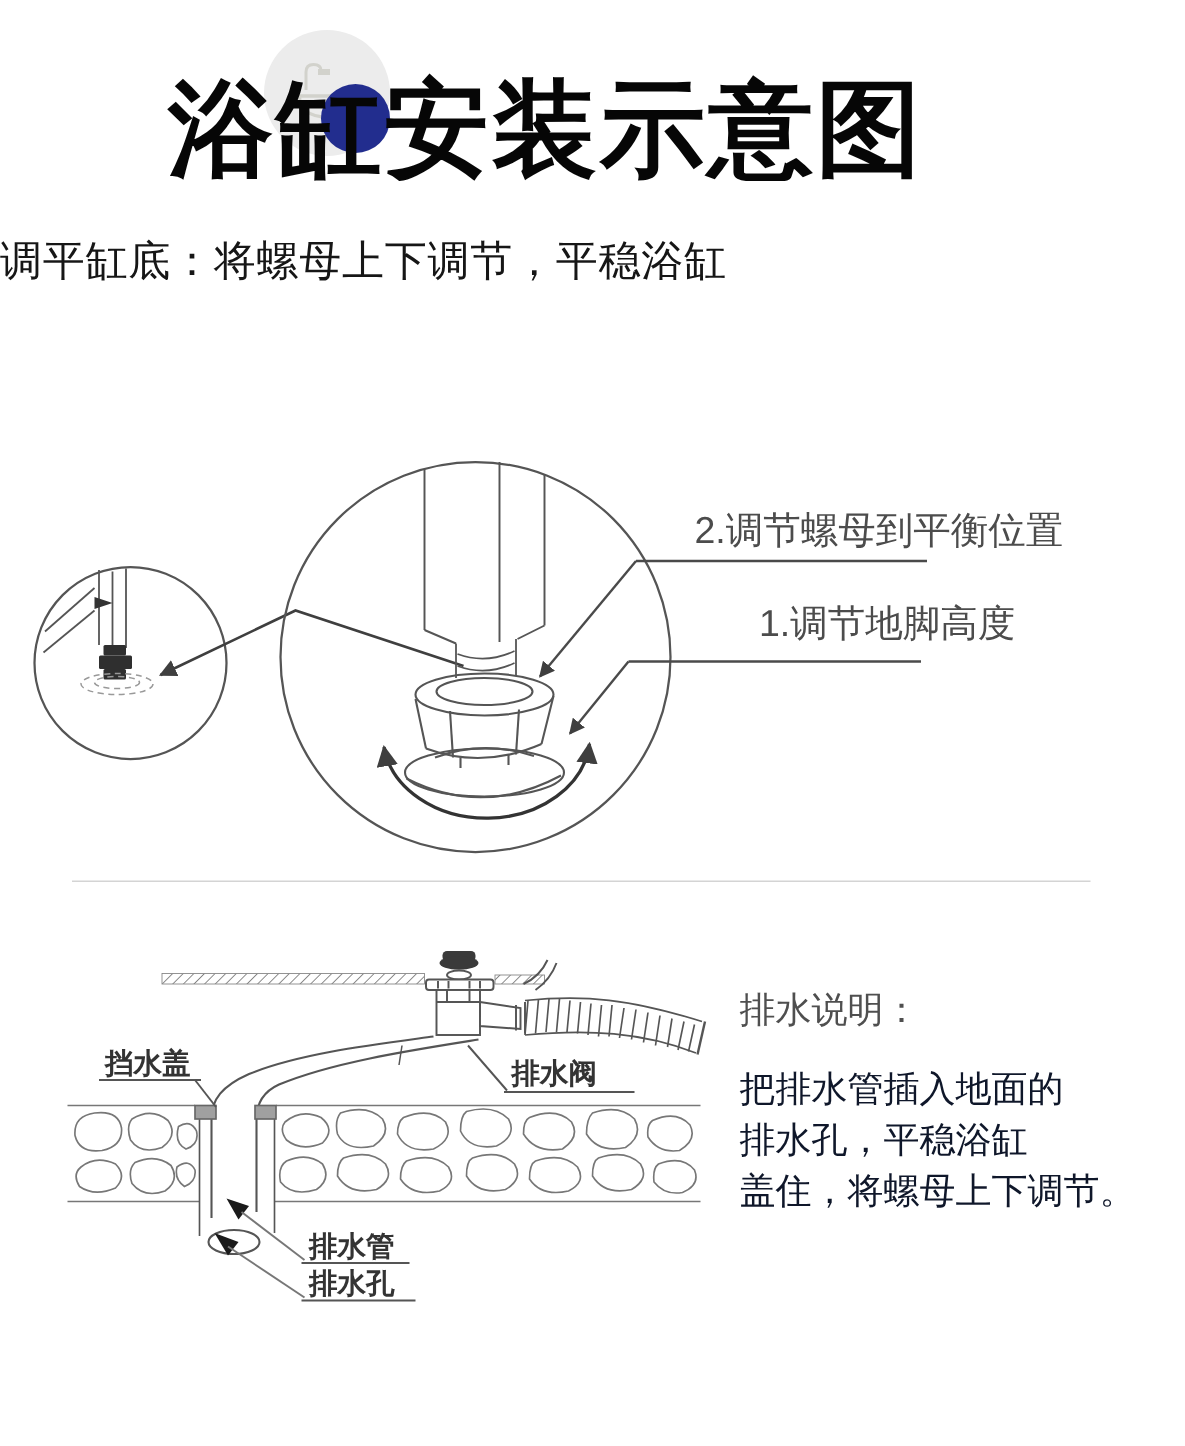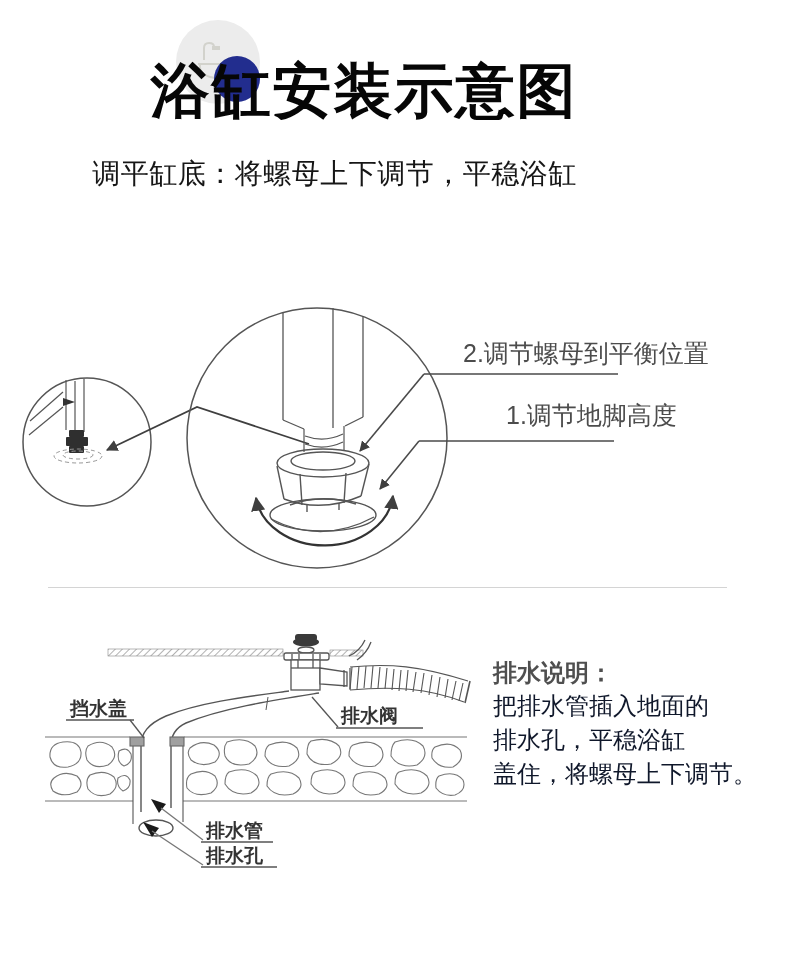--- a/index.html
+++ b/index.html
@@ -11,34 +11,34 @@
   
   #watermark{
     left:176px;top:20px;width:84px;height:84px;border-radius:50%;
     background:#ececec;display:flex;align-items:center;justify-content:center;
   }
   #accent-dot{
     left:214px;top:56px;width:46px;height:46px;border-radius:50%;
     background:#222d8e;
   }
   #page-title{
-    left:0;top:52px;width:728px;text-align:center;
-    font-size:59px;font-weight:900;color:#060606;letter-spacing:2px;
+    left:0;top:40px;width:728px;text-align:center;
+    font-size:70px;font-weight:900;color:#060606;letter-spacing:2px;
     white-space:nowrap;z-index:5;
   }
   #page-subtitle{
-    left:0;top:155px;width:669px;text-align:center;
+    left:0;top:155px;width:669px;text-align:left;
     font-size:28px;font-weight:500;color:#161616;letter-spacing:0.5px;
     white-space:nowrap;z-index:5;
   }
   
   #separator{left:48px;top:587px;width:679px;height:1px;background:#d4d4d4;}
   
   #drain-note{left:493px;top:657px;width:292px;z-index:4;}
-  #drain-note .heading{font-size:24px;font-weight:bold;color:#4f4f4f;margin-bottom:0;white-space:nowrap;}
+  #drain-note .heading{font-size:24px;font-weight:normal;color:#4f4f4f;margin-bottom:21px;white-space:nowrap;}
   #drain-note .line{font-size:24px;color:#0f172a;line-height:34px;white-space:nowrap;}
   svg text{font-family:"Liberation Sans",sans-serif;}
   .diag-label{font-size:25px;fill:#4c4c4c;}
   .drain-label{font-size:19px;font-weight:bold;fill:#333;}
 </style>
 </head>
 <body>
 
 <div id="stage">
 

